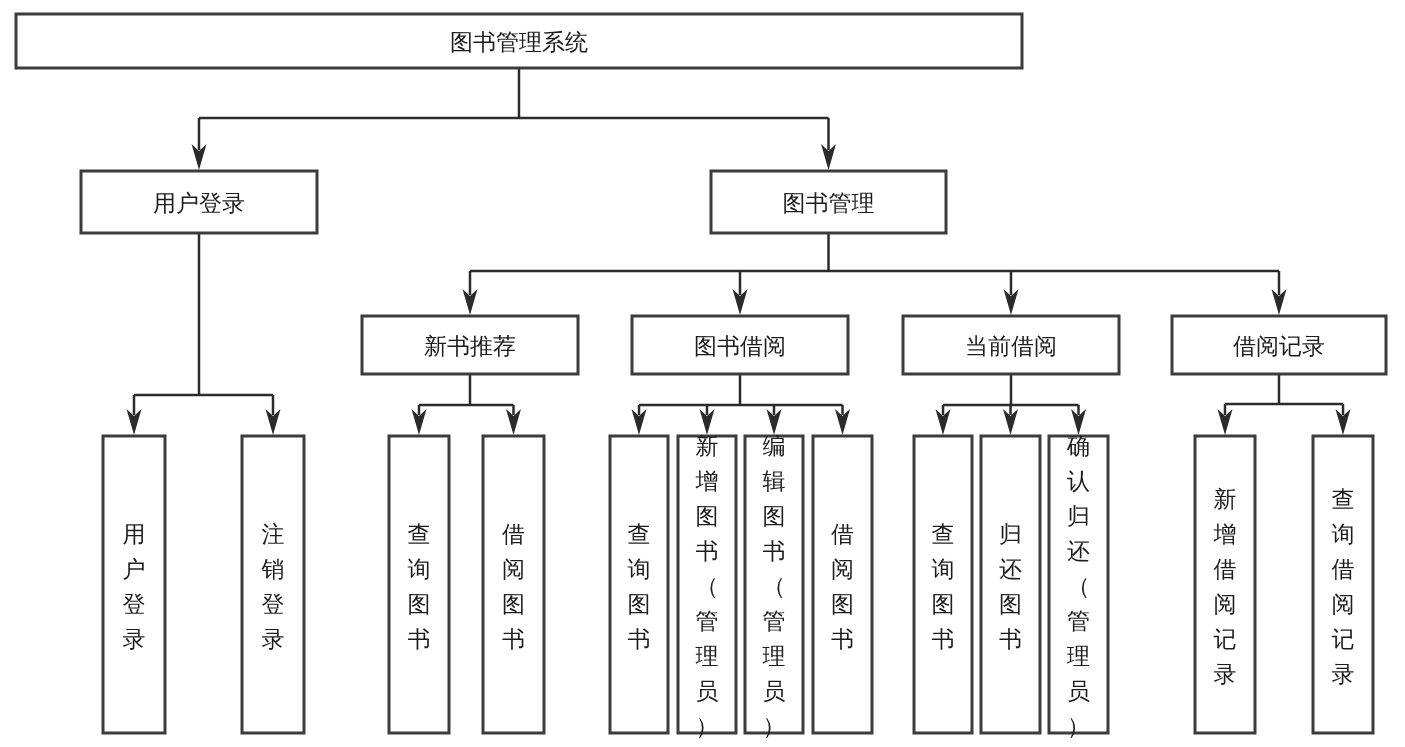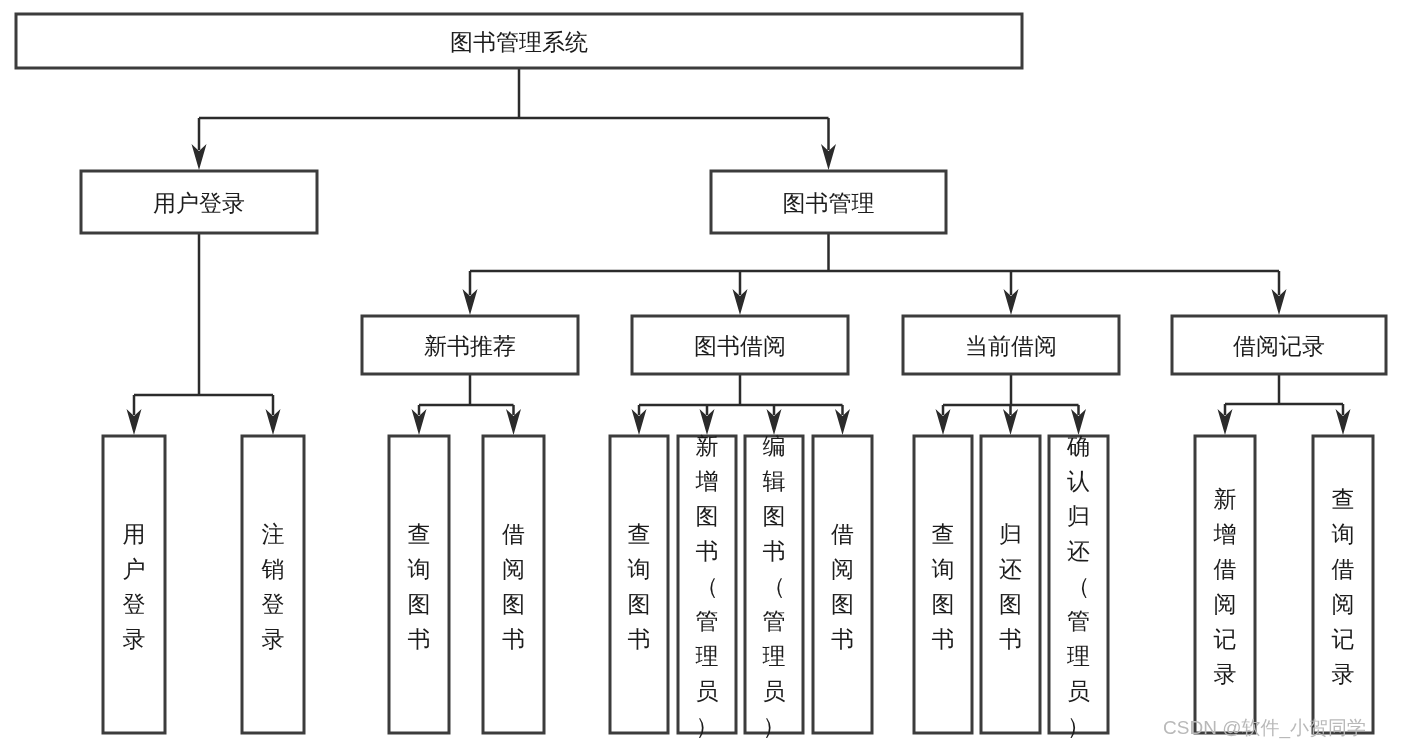--- a/index.html
+++ b/index.html
@@ -204,15 +204,14 @@
           <rect class="node-box" x="1195" y="436" width="60" height="297"></rect>
           <text class="node-label-v" x="1225" y="506.8"><tspan x="1225" dy="0">新</tspan><tspan x="1225" dy="35">增</tspan><tspan x="1225" dy="35">借</tspan><tspan x="1225" dy="35">阅</tspan><tspan x="1225" dy="35">记</tspan><tspan x="1225" dy="35">录</tspan></text>
         </g>
         <g>
           <rect class="node-box" x="1313" y="436" width="60" height="297"></rect>
           <text class="node-label-v" x="1343" y="506.8"><tspan x="1343" dy="0">查</tspan><tspan x="1343" dy="35">询</tspan><tspan x="1343" dy="35">借</tspan><tspan x="1343" dy="35">阅</tspan><tspan x="1343" dy="35">记</tspan><tspan x="1343" dy="35">录</tspan></text>
         </g>
       </g>
   </svg>
 
-  <div class="watermark">CSDN @软件_小贺同学</div>
 
 </div>
 
 </body></html>

